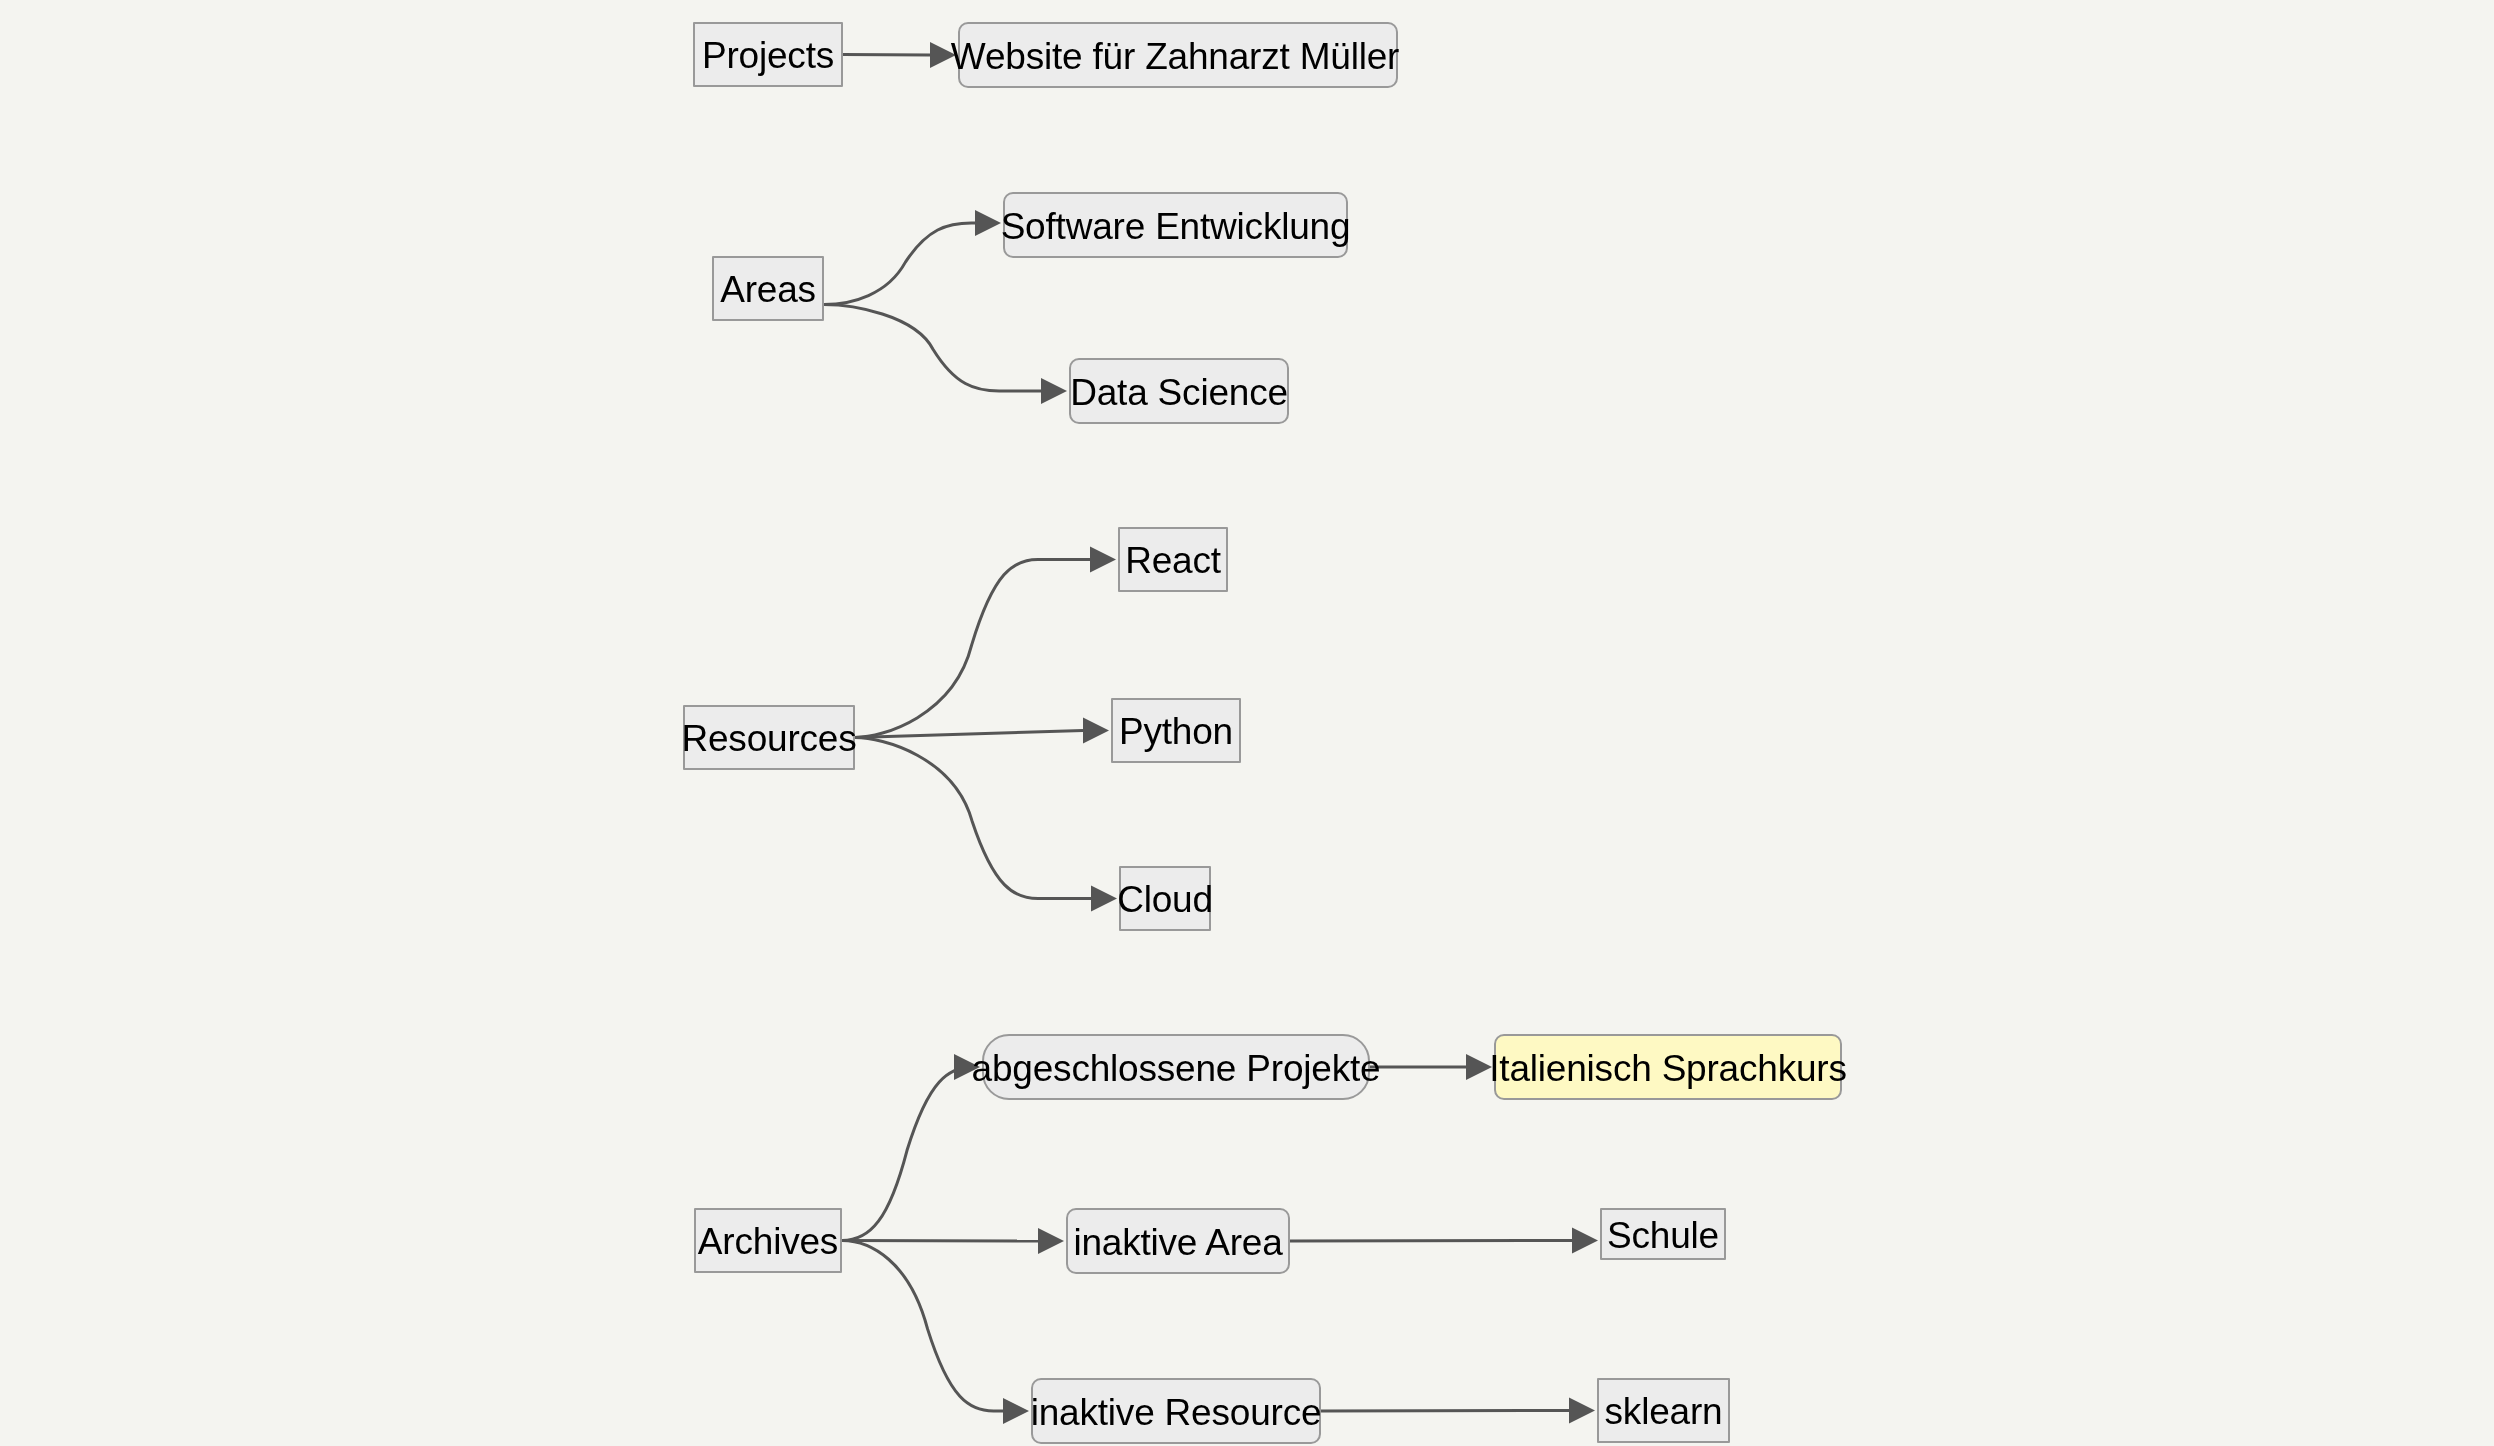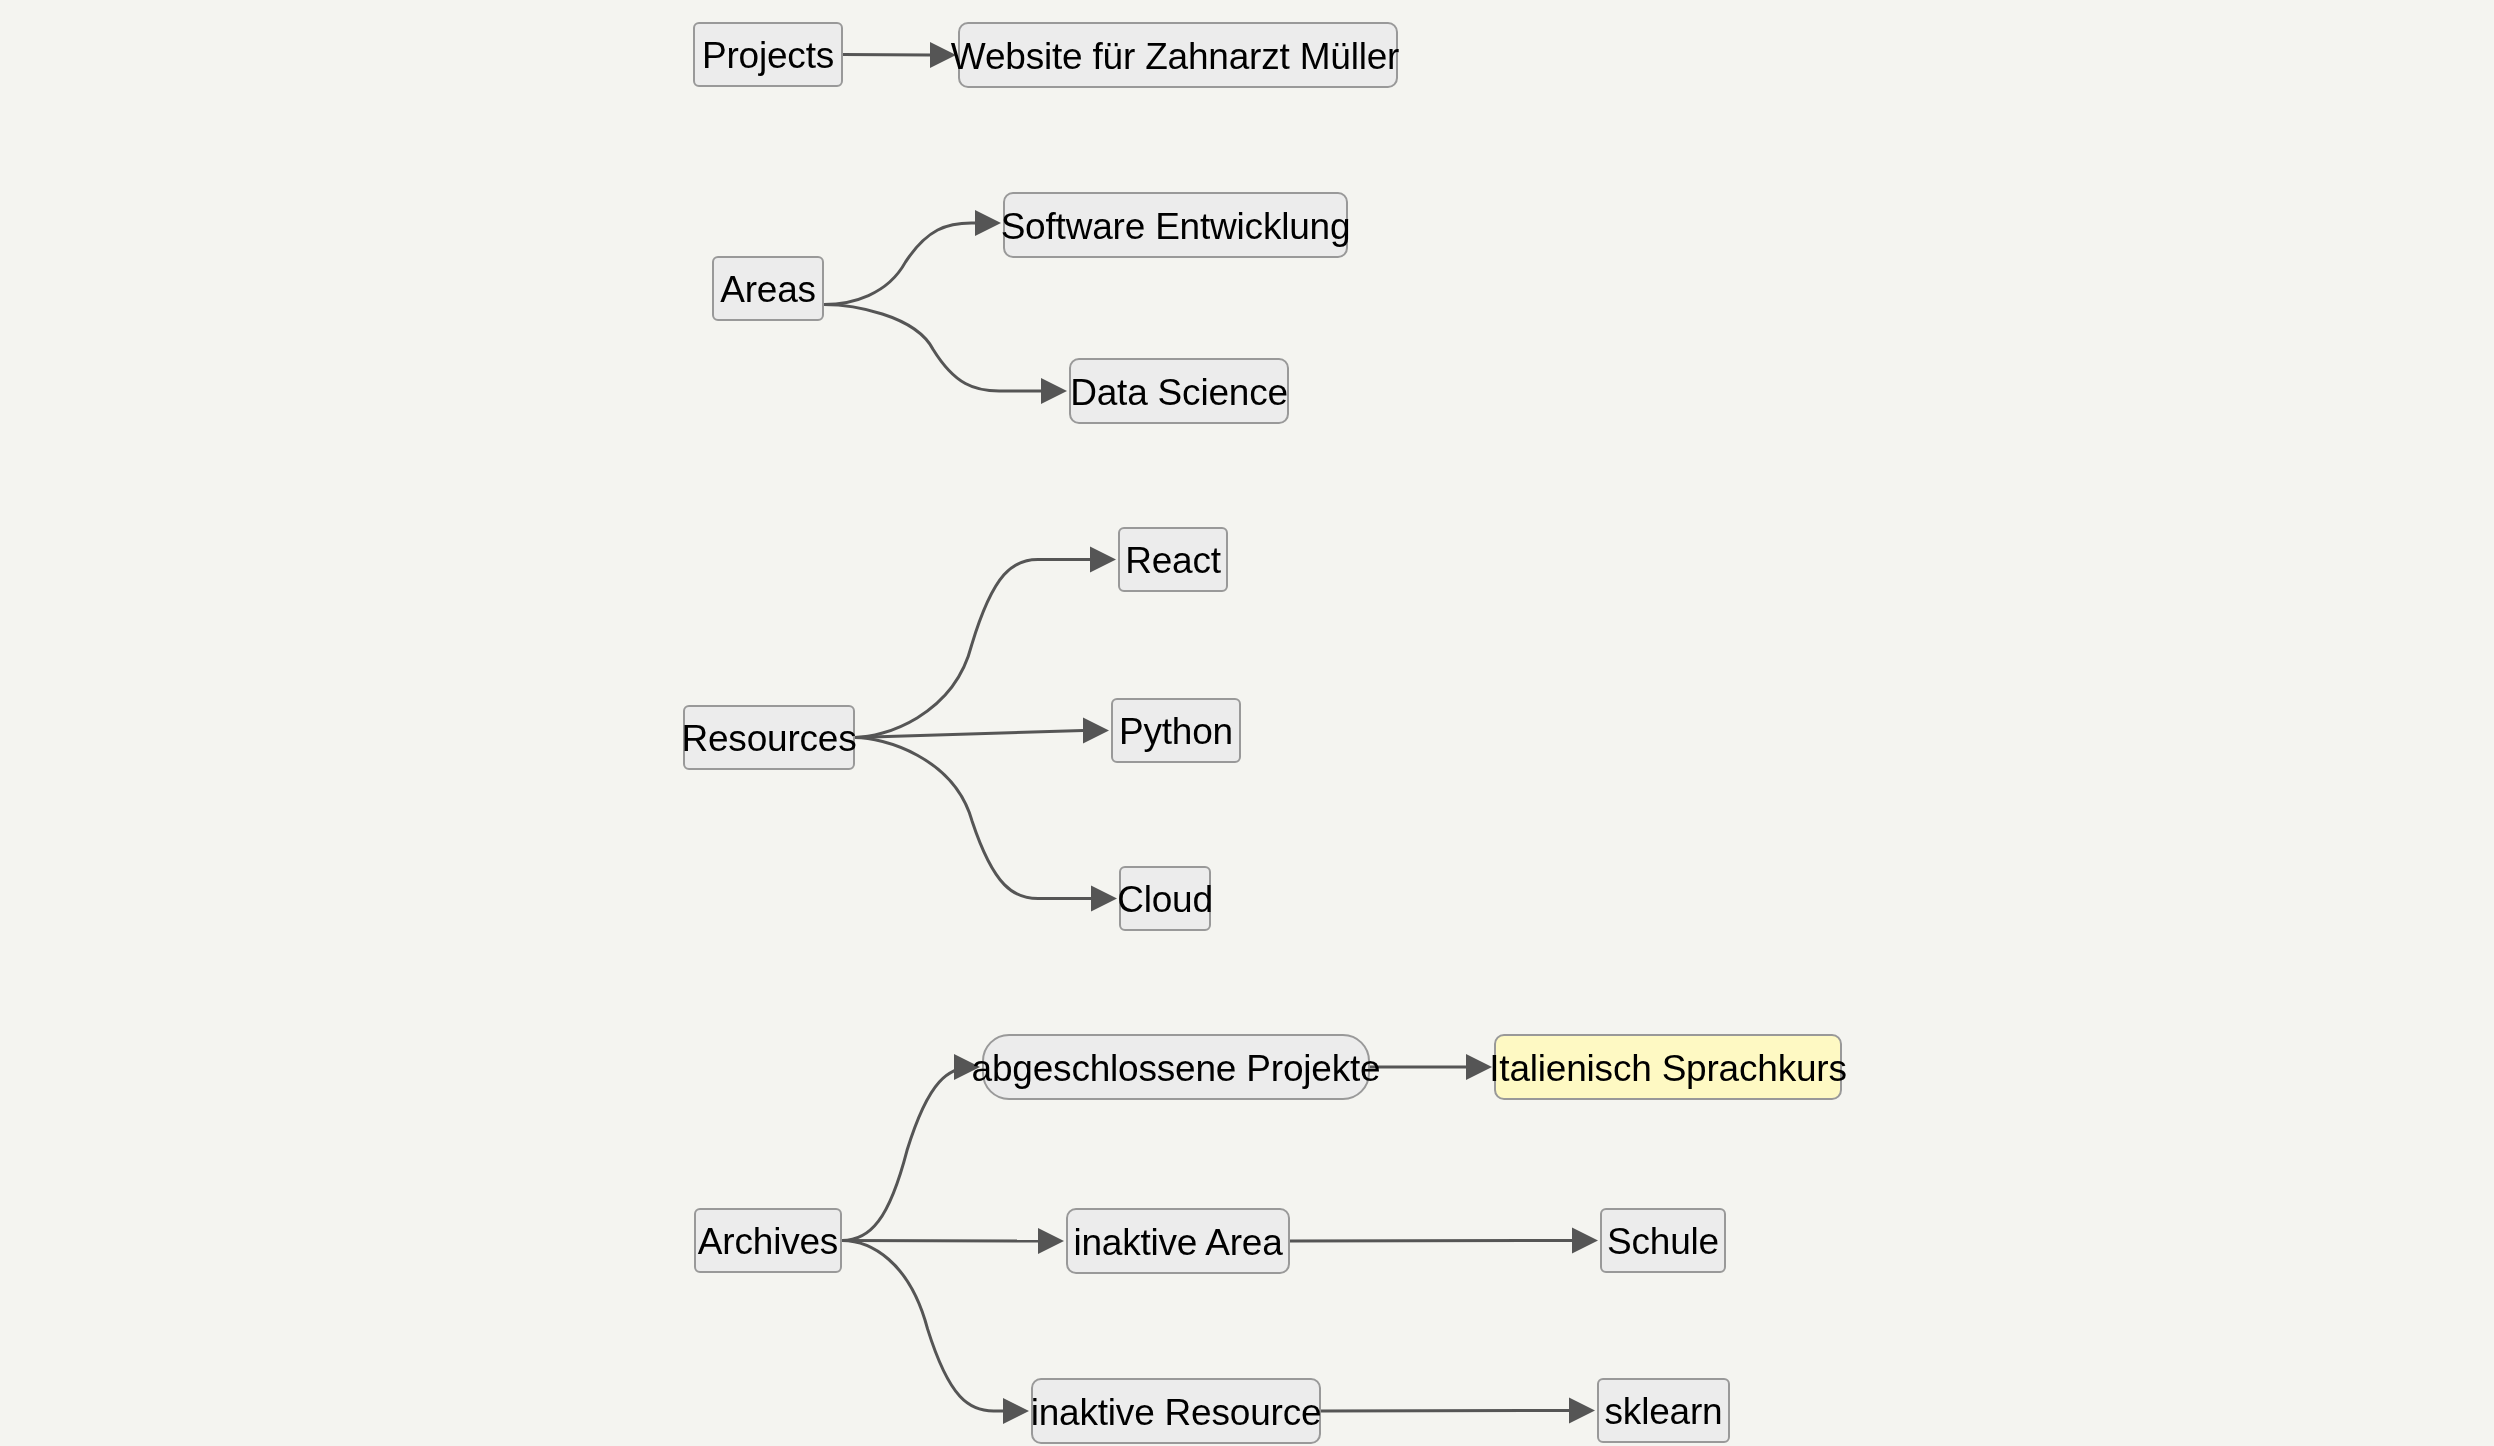--- a/index.html
+++ b/index.html
@@ -35,21 +35,21 @@
     display: flex;
     align-items: center;
     justify-content: center;
     font-size: 37px;
     line-height: 1;
     letter-spacing: -0.2px;
     white-space: nowrap;
     padding: 0 18px;
   }
   .node.rounded { border-radius: 10px; }
-  .node.square  { border-radius: 6px; }
+  .node.square  { border-radius: 1px; }
   .node-label {
     display: block;
     transform: translateY(1px);
   }
 </style>
 </head>
 <body style="background: rgb(244, 244, 240);">
 
 <div id="diagram-root">
 
@@ -137,21 +137,21 @@
       </div>
       <div class="node rounded" style="left: 982px; top: 1034px; width: 388px; height: 66px; background: rgb(236, 236, 236); border-color: rgb(153, 153, 153); color: rgb(0, 0, 0); border-radius: 27px;">
         <span class="node-label">abgeschlossene Projekte</span>
       </div>
       <div class="node rounded" style="left: 1494px; top: 1034px; width: 348px; height: 66px; background: #fef9c3; border-color: rgb(153, 153, 153); color: rgb(0, 0, 0);">
         <span class="node-label">Italienisch Sprachkurs</span>
       </div>
       <div class="node rounded" style="left: 1066px; top: 1208px; width: 224px; height: 66px; background: rgb(236, 236, 236); border-color: rgb(153, 153, 153); color: rgb(0, 0, 0);">
         <span class="node-label">inaktive Area</span>
       </div>
-      <div class="node square" style="left: 1600px; top: 1208px; width: 126px; height: 65px; background: rgb(236, 236, 236); border-color: rgb(153, 153, 153); color: rgb(0, 0, 0);">
+      <div class="node square" style="left: 1600px; top: 1208px; width: 126px; height: 52px; background: rgb(236, 236, 236); border-color: rgb(153, 153, 153); color: rgb(0, 0, 0);">
         <span class="node-label">Schule</span>
       </div>
       <div class="node rounded" style="left: 1031px; top: 1378px; width: 290px; height: 66px; background: rgb(236, 236, 236); border-color: rgb(153, 153, 153); color: rgb(0, 0, 0);">
         <span class="node-label">inaktive Resource</span>
       </div>
       <div class="node square" style="left: 1597px; top: 1378px; width: 133px; height: 65px; background: rgb(236, 236, 236); border-color: rgb(153, 153, 153); color: rgb(0, 0, 0);">
         <span class="node-label">sklearn</span>
       </div>
     </div>
 

